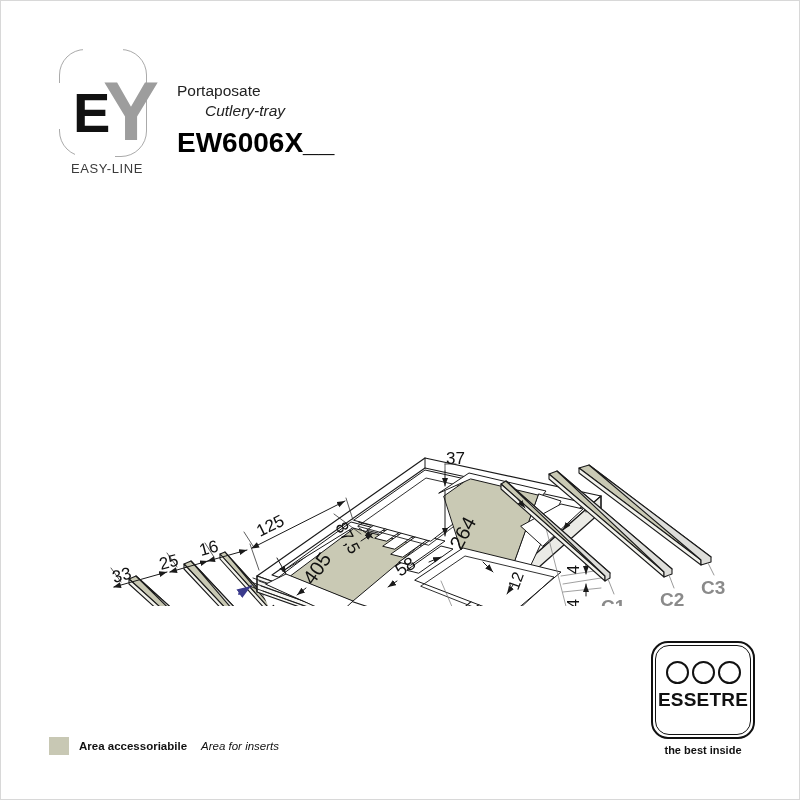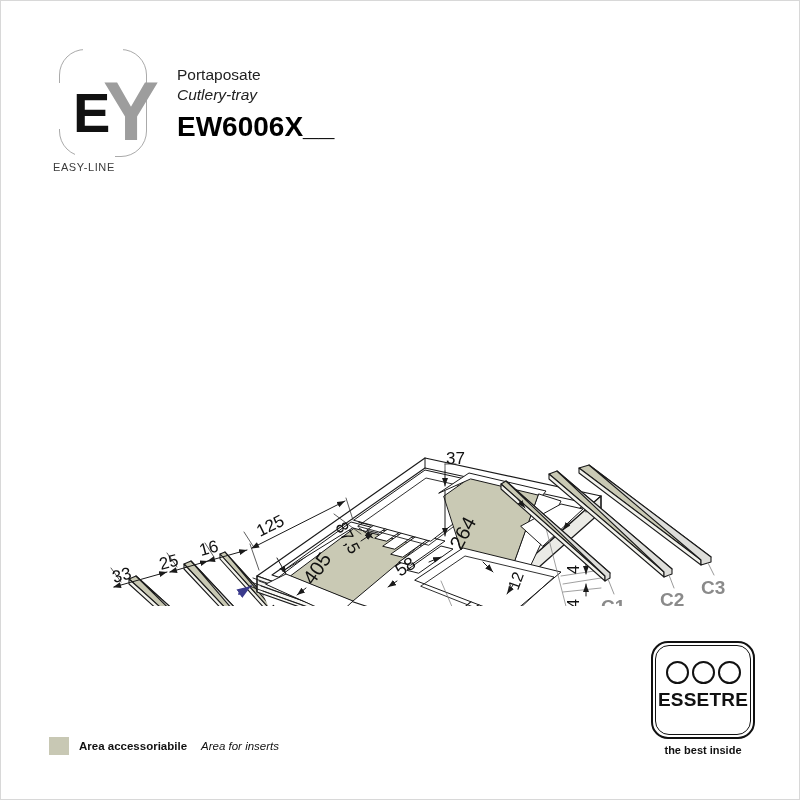--- a/index.html
+++ b/index.html
@@ -23,26 +23,26 @@
   #ey-logo{position:absolute;left:52px;top:48px;width:112px;height:130px;}
   .ey-frame{position:absolute;left:6px;top:0;width:88px;height:108px;
             border:1.4px solid #aaaaaa;border-radius:26px;box-sizing:border-box;}
   .ey-mask-top{position:absolute;left:30px;top:-3px;width:40px;height:8px;background:#fff;}
   .ey-mask-left{position:absolute;left:2px;top:34px;width:9px;height:46px;background:#fff;}
   .ey-mask-bot{position:absolute;left:22px;top:101px;width:40px;height:10px;background:#fff;}
   .ey-E{position:absolute;left:20px;top:36px;font-size:56px;line-height:56px;
         font-weight:bold;color:#111;font-family:"Liberation Sans",sans-serif;letter-spacing:-2px;}
   .ey-Y{position:absolute;left:50px;top:20px;font-size:84px;line-height:84px;
         font-weight:bold;color:#9d9d9d;font-family:"Liberation Sans",sans-serif;}
-  .ey-caption{position:absolute;left:0px;top:112px;width:108px;text-align:left;
-        font-size:11px;letter-spacing:0.6px;color:#3b3b3b;}
-
-  #title-block{position:absolute;left:176px;top:64px;}
+  .ey-caption{position:absolute;left:0px;top:112px;width:108px;text-align:center;
+        font-size:13px;letter-spacing:0.6px;color:#3b3b3b;}
+
+  #title-block{position:absolute;left:176px;top:80px;}
   .t-it{font-size:15.5px;color:#222;line-height:20px;}
-  .t-en{font-size:15.5px;color:#222;font-style:italic;line-height:20px;}
+  .t-en{font-size:15.5px;color:#222;font-style:italic;line-height:20px;margin-left:28px;}
   .t-code{font-size:28px;font-weight:bold;color:#000;letter-spacing:0px;
           margin-top:8px;line-height:28px;}
 
   
   #drawing{position:absolute;left:0;top:195px;width:800px;height:410px;}
   #drawing svg{display:block;}
 
   
   #legend{position:absolute;left:48px;top:736px;display:flex;align-items:center;gap:10px;}
   .legend-swatch{width:20px;height:18px;background:#c8c8b4;display:block;}

